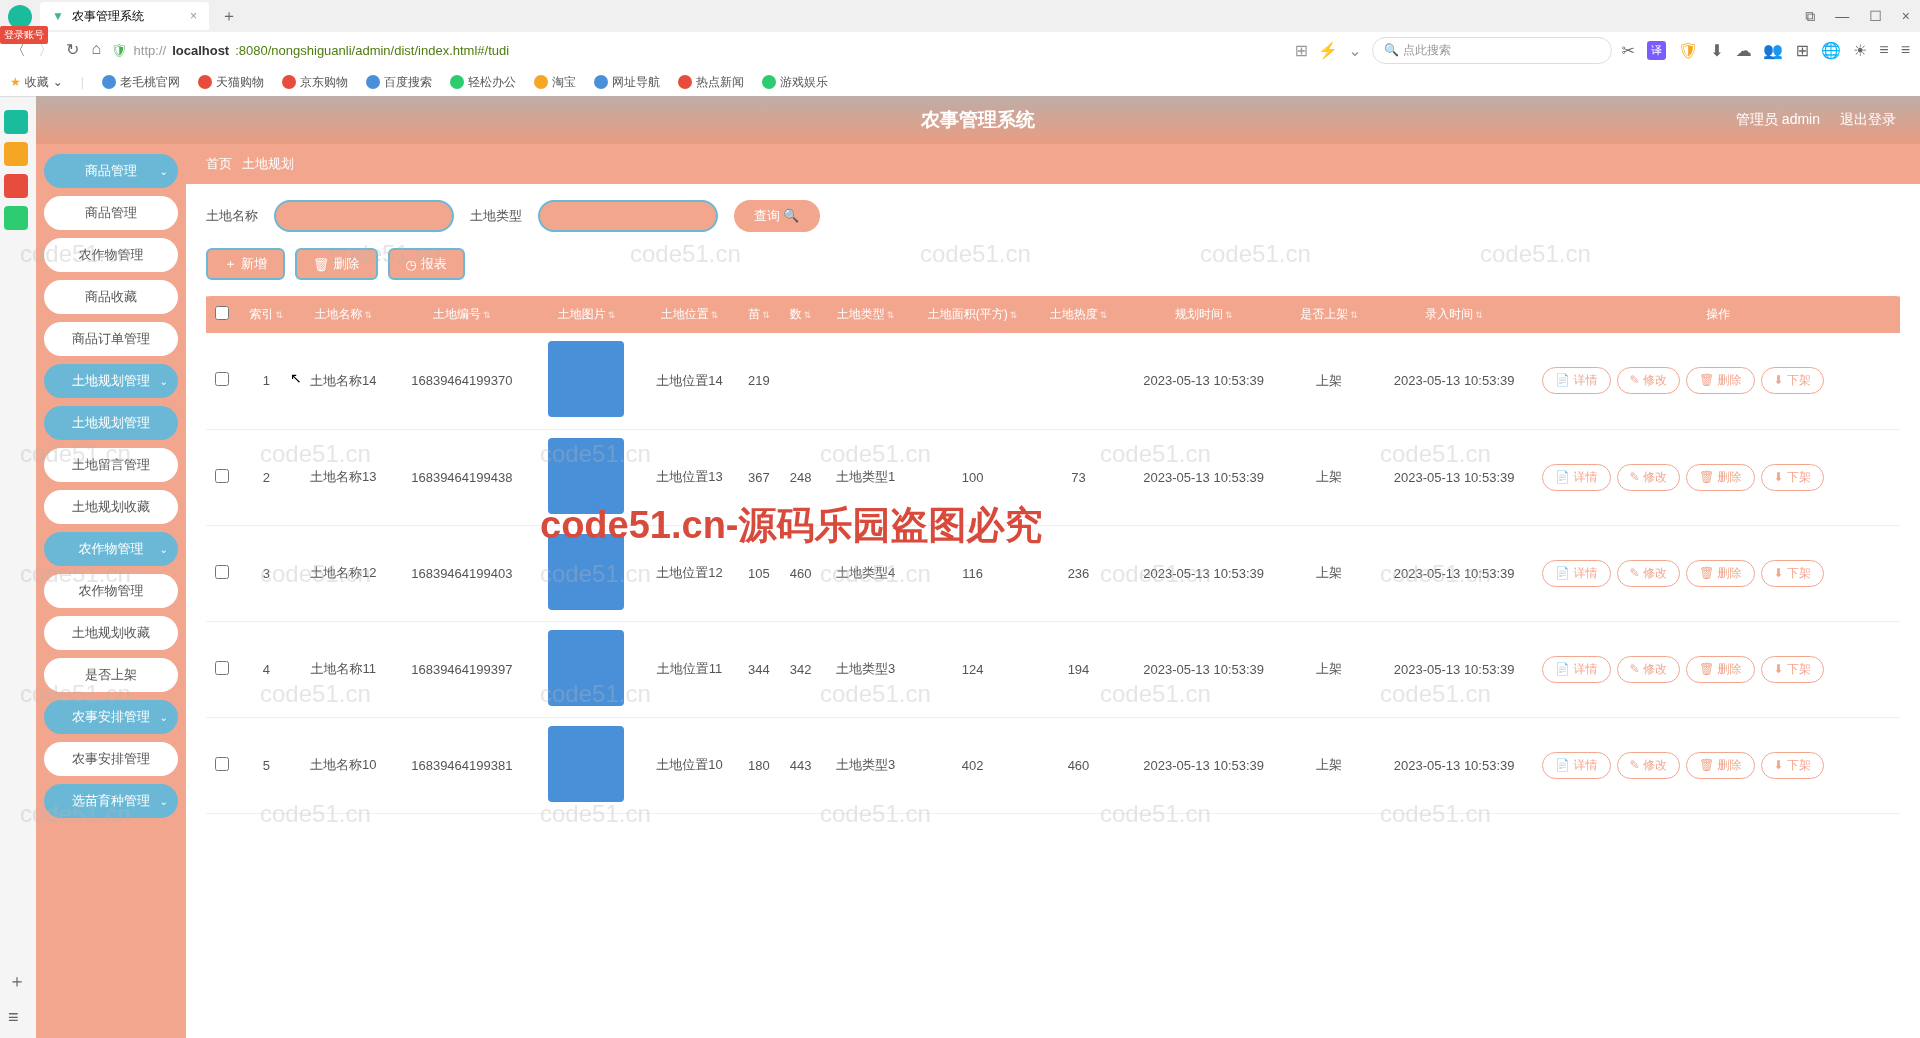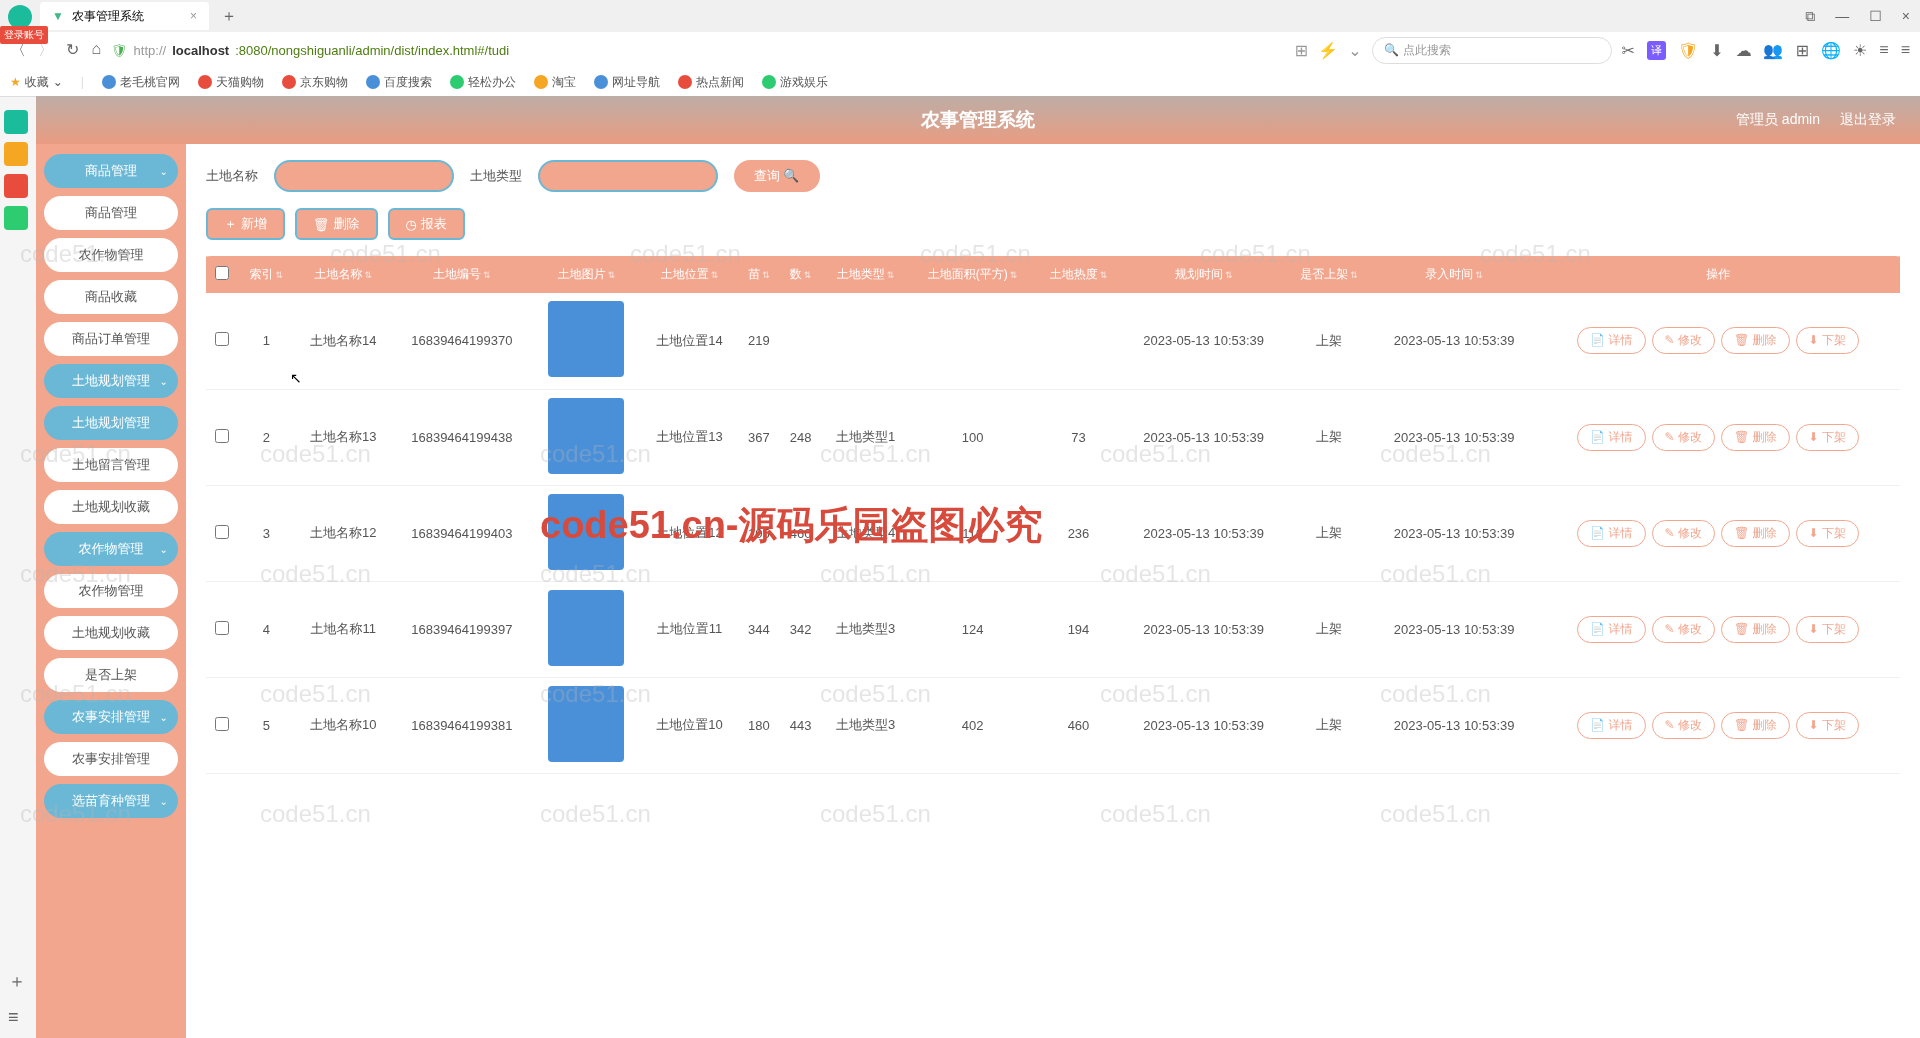--- a/index.html
+++ b/index.html
@@ -62,21 +62,21 @@
 .act-btn { height: 32px; padding: 0 16px; border: 2px solid #6bb8d6; border-radius: 6px; background: #f2a68e; color: #fff; cursor: pointer; font-size: 13px; display: flex; align-items: center; gap: 4px; }
 
 
 .table-wrap { flex: 1; overflow: auto; padding: 0 20px; border-radius: 25px; }
 table { width: 100%; border-collapse: collapse; font-size: 13px; }
 thead th { background: #f2a68e; color: #fff; padding: 10px 6px; font-weight: normal; text-align: center; font-size: 12px; }
 thead th .sort { font-size: 9px; opacity: 0.7; margin-left: 2px; }
 tbody td { padding: 8px 6px; text-align: center; color: #555; border-bottom: 1px solid #f0f0f0; vertical-align: middle; }
 tbody tr { height: 96px; }
 .img-cell { width: 76px; height: 76px; background: #4a90d9; border-radius: 4px; display: inline-block; }
-.row-actions { display: flex; flex-wrap: wrap; gap: 6px; justify-content: center; }
+.row-actions { display: flex; flex-wrap: wrap; gap: 6px; }
 .row-btn { border: 1px solid #f2a68e; color: #f2a68e; background: #fff; border-radius: 14px; padding: 4px 12px; font-size: 12px; cursor: pointer; display: flex; align-items: center; gap: 3px; }
 .chk { width: 14px; height: 14px; }
 
 
 .watermark { position: absolute; color: rgba(180,180,180,0.35); font-size: 24px; pointer-events: none; }
 .wm-big { position: absolute; left: 540px; top: 500px; color: #d84b3c; font-size: 38px; font-weight: bold; pointer-events: none; z-index: 100; }
 
 .login-badge { position: absolute; left: 0; top: 26px; background: #e74c3c; color: #fff; font-size: 10px; padding: 2px 4px; border-radius: 2px; z-index: 50; }
 .cursor-img { position: absolute; left: 290px; top: 370px; font-size: 14px; z-index: 60; }
 
@@ -208,20 +208,24 @@
         <div class="menu-item menu-child">土地规划收藏</div>
         <div class="menu-item menu-parent">农作物管理<span class="chev">⌄</span></div>
         <div class="menu-item menu-child">农作物管理</div>
         <div class="menu-item menu-child">土地规划收藏</div>
         <div class="menu-item menu-child">是否上架</div>
         <div class="menu-item menu-parent">农事安排管理<span class="chev">⌄</span></div>
         <div class="menu-item menu-child">农事安排管理</div>
         <div class="menu-item menu-parent">选苗育种管理<span class="chev">⌄</span></div>
       </div>
     <div class="main">
+      <div class="breadcrumb">
+        <span>首页</span>
+        <span>土地规划</span>
+      </div>
       <div class="filter-bar">
         <span class="filter-label">土地名称</span>
         <div class="filter-input"></div>
         <span class="filter-label">土地类型</span>
         <div class="filter-input"></div>
         <button class="query-btn"><span>查询</span> 🔍</button>
       </div>
       <div class="action-bar">
         <button class="act-btn">＋ <span>新增</span></button>
         <button class="act-btn">🗑 <span>删除</span></button>

